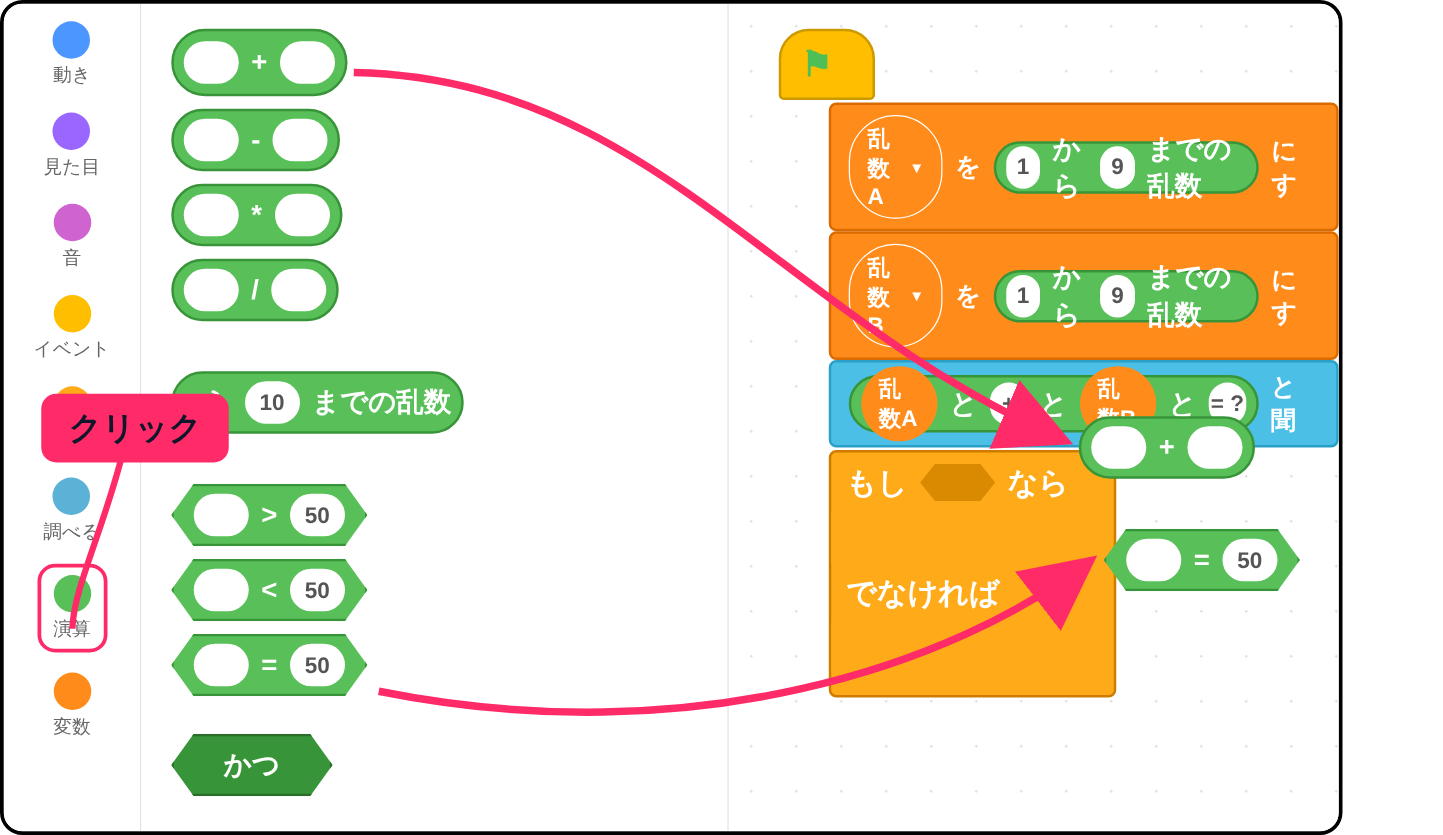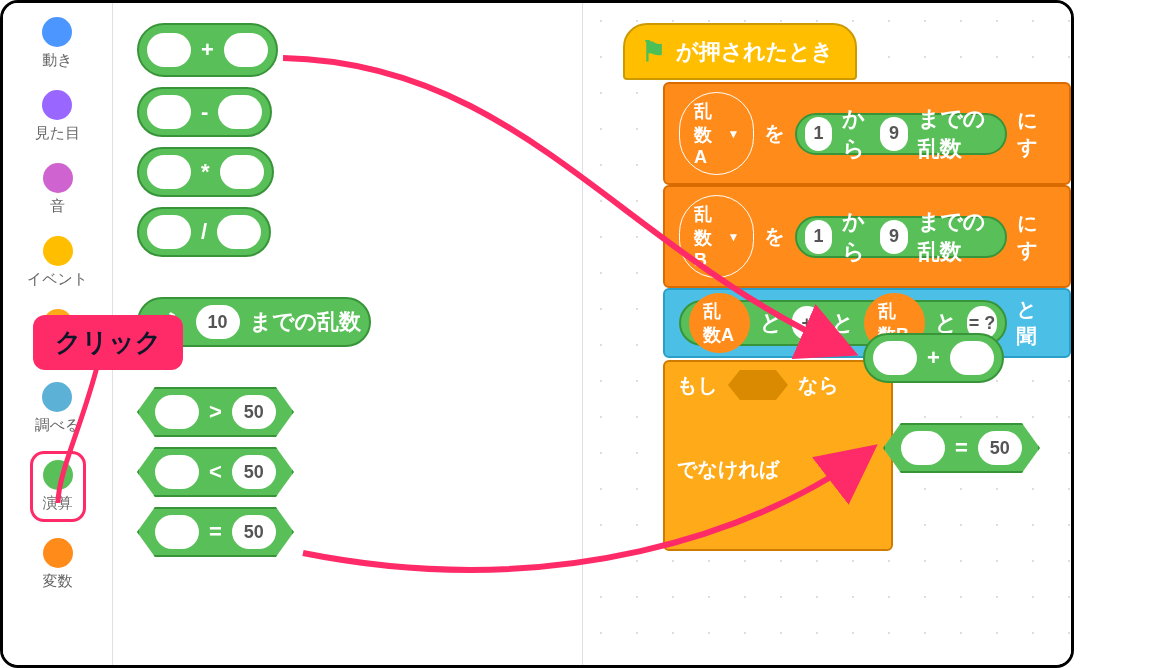--- a/index.html
+++ b/index.html
@@ -38,21 +38,21 @@
 .setvar { background: #ff8c1a; border: 2px solid #d96b00; border-radius: 6px; display: inline-flex; align-items: center; padding: 8px 14px; color: #fff; font-weight: 700; font-size: 20px; margin-top: 0; }
 .varpill { background: #ff8c1a; border: 1px solid #fff; border-radius: 999px; padding: 6px 14px; color: #fff; font-weight: 700; font-size: 18px; display: inline-flex; align-items: center; }
 .varpill.solid { background: #ff8c1a; border: none; }
 .caret { margin-left: 6px; font-size: 12px; }
 .gtxt { margin: 0 10px; }
 
 
 .ask { background: #4cbfe6; border: 2px solid #2aa0c8; border-radius: 6px; display: inline-flex; align-items: center; padding: 6px 14px; color: #fff; font-weight: 700; font-size: 20px; }
 
 
-.ctrl { background: #ffab19; border: 2px solid #cf7b00; border-radius: 6px; color: #fff; font-weight: 700; font-size: 20px; width: 230px; }
+.ctrl { background: #ffab19; border: 2px solid #cf7b00; border-radius: 6px; color: #fff; font-weight: 700; font-size: 24px; width: 230px; }
 .ctrl-row { display: flex; align-items: center; padding: 8px 12px; }
 .ctrl-gap { height: 40px; background: #fff0; border-left: 18px solid #ffab19; margin-left: 0; }
 .hexslot { width: 60px; height: 30px; background: #d98a00; clip-path: polygon(12px 0, calc(100% - 12px) 0, 100% 50%, calc(100% - 12px) 100%, 12px 100%, 0 50%); margin: 0 10px; }
 
 
 .callout { position: absolute; background: #ff2a68; color: #0f172a; font-size: 26px; font-weight: 700; padding: 10px 22px; border-radius: 12px; z-index: 50; }
 .anno-svg { position: absolute; top: 0; left: 0; pointer-events: none; z-index: 40; }
 
 .script { position: absolute; }
 </style>
@@ -133,27 +133,29 @@
           <span class="slot"></span>
           <span class="opgap">&lt;</span>
           <span class="slot">50</span>
         </span></div>
     <div class="pblock"><span class="hex">
           <span class="slot"></span>
           <span class="opgap">=</span>
           <span class="slot">50</span>
         </span></div>
 
+    <div class="pblock" style="margin-top:30px;"><span class="hex dark" style="padding:0 40px;">
+          <span>かつ</span>
+        </span></div>
   </div>
 
   <div class="workspace">
     <div class="script" style="top:20px; left:40px;">
       <div><span class="hat">
             <span class="flag">⚑</span>
-            <span>が押されたとき</span>
           </span></div>
 
       <div style="margin-top:2px;"><span class="setvar" style="margin-left:40px;">
         <span class="varpill">
               <span>乱数A</span>
               <span class="caret">▼</span>
             </span>
         <span class="gtxt">を</span>
         <span class="op" style="height:42px;">
           <span class="slot">1</span>

